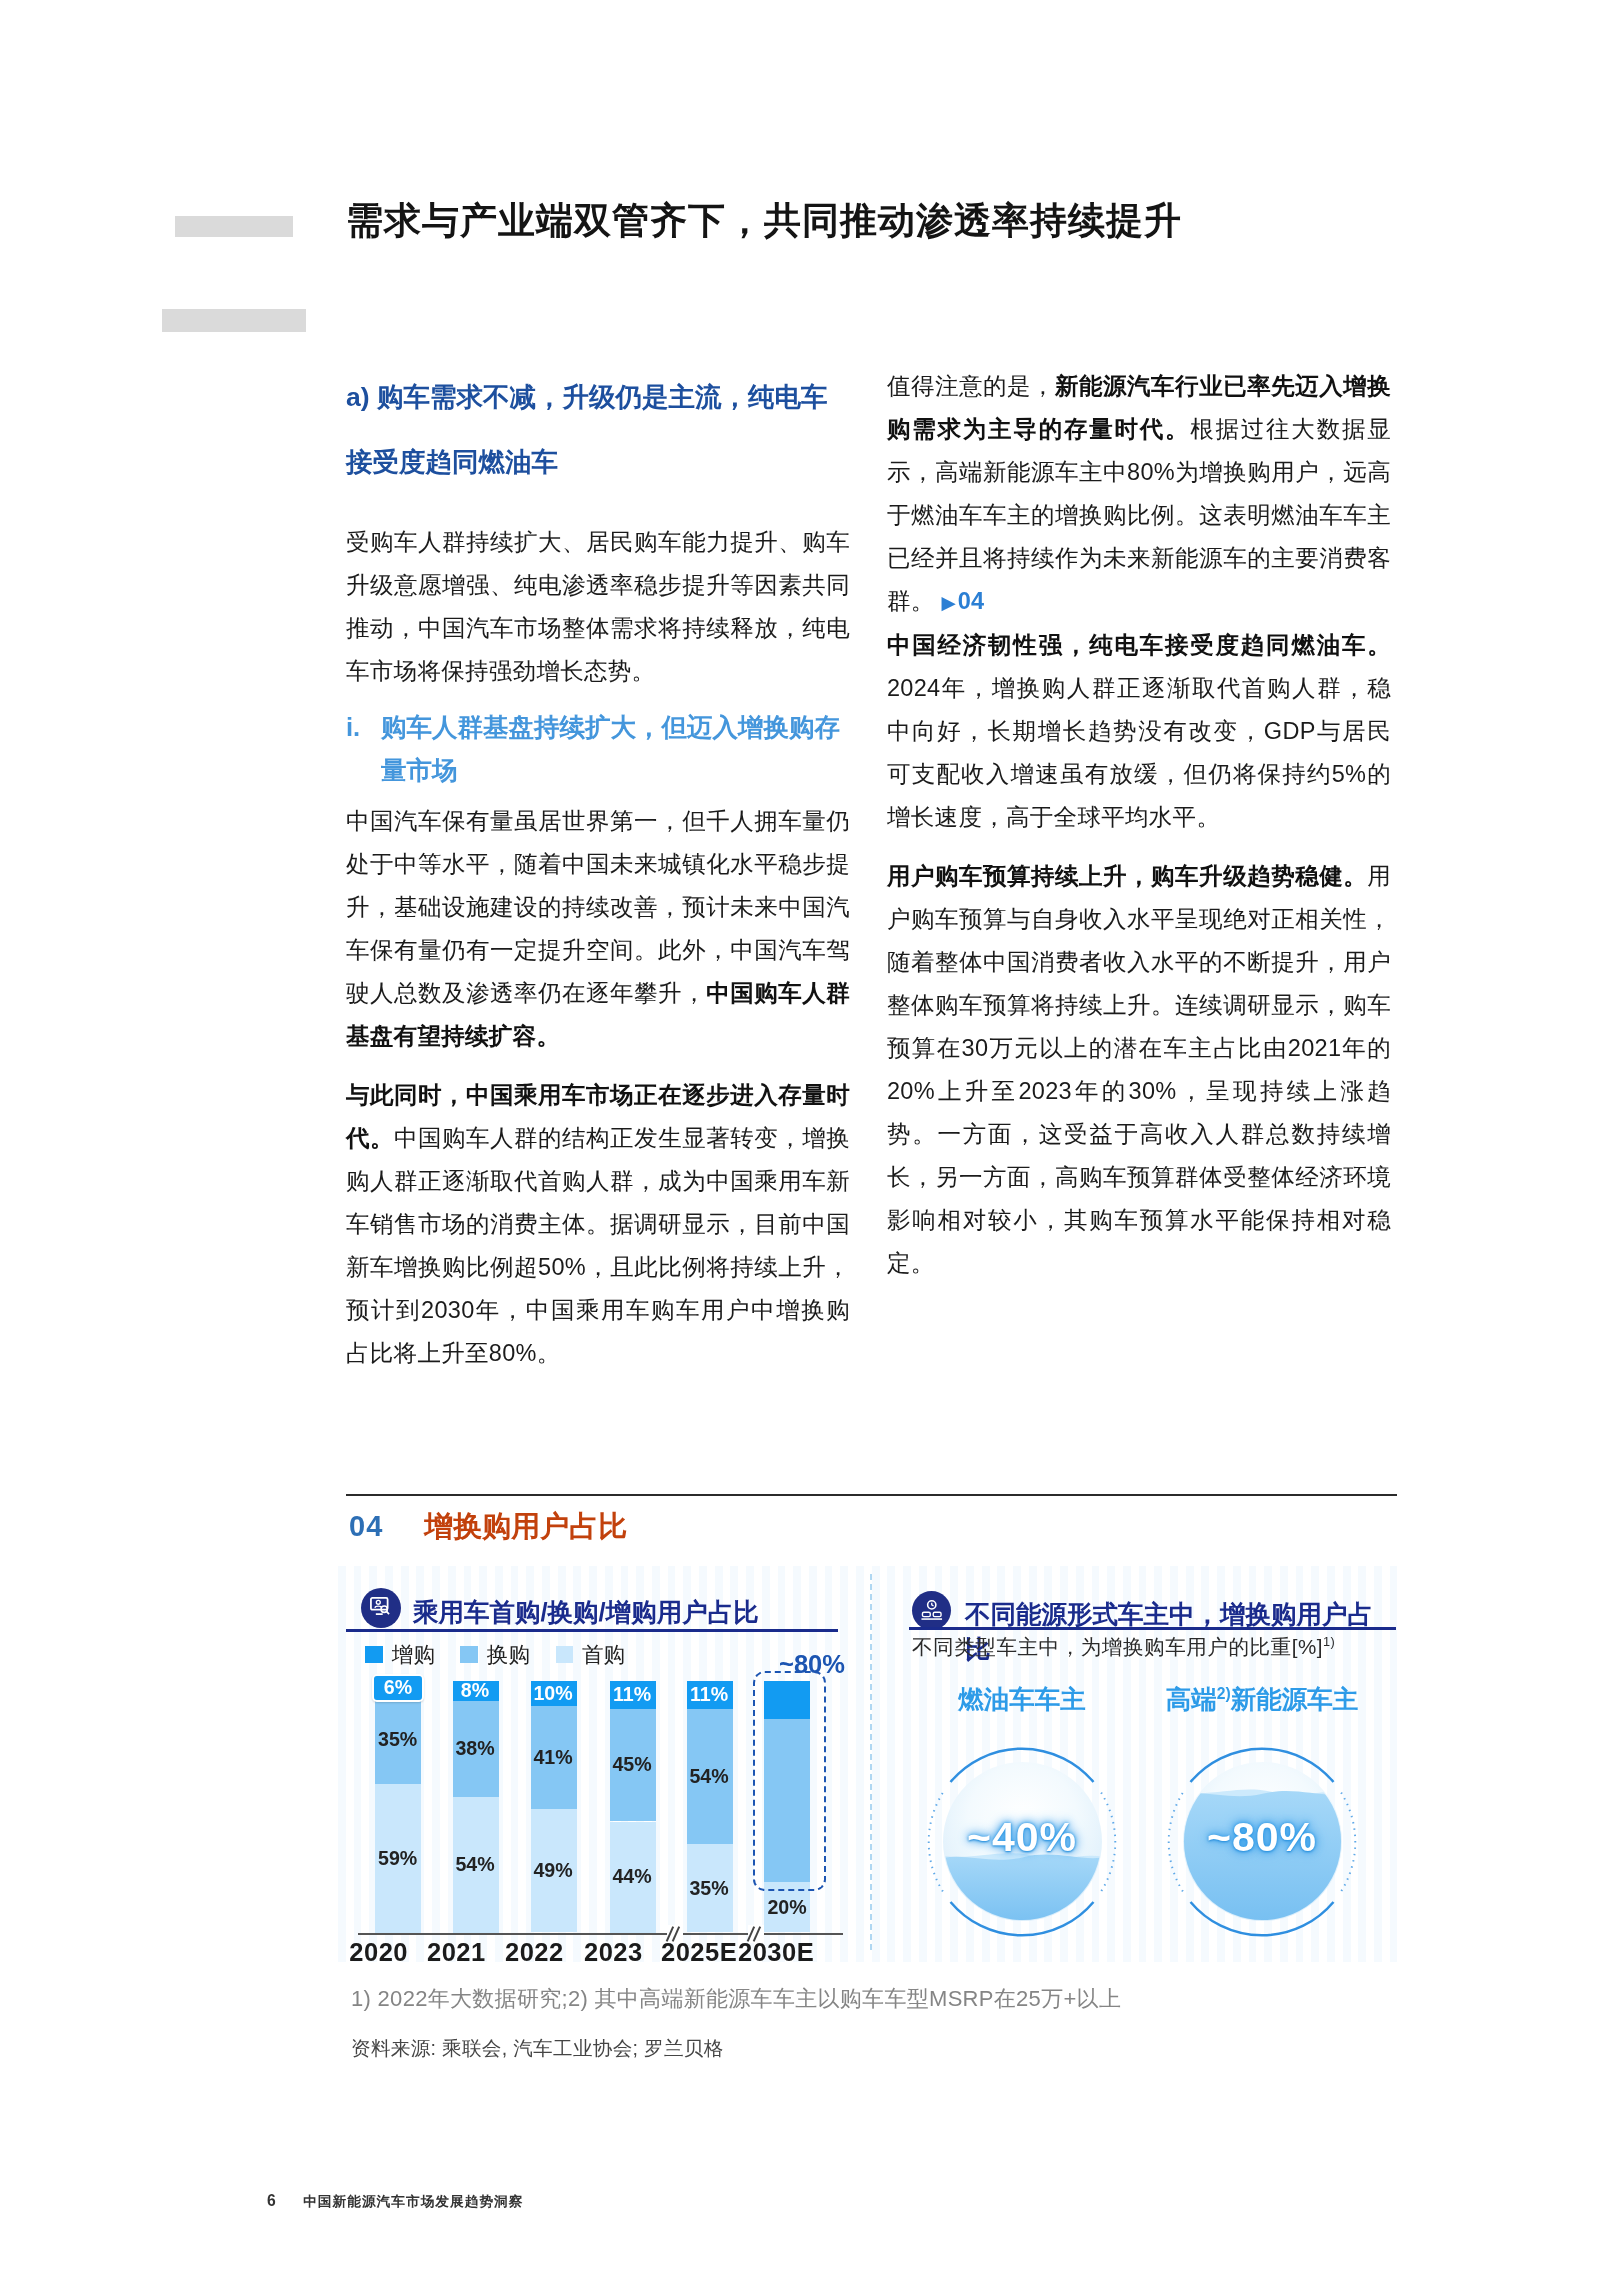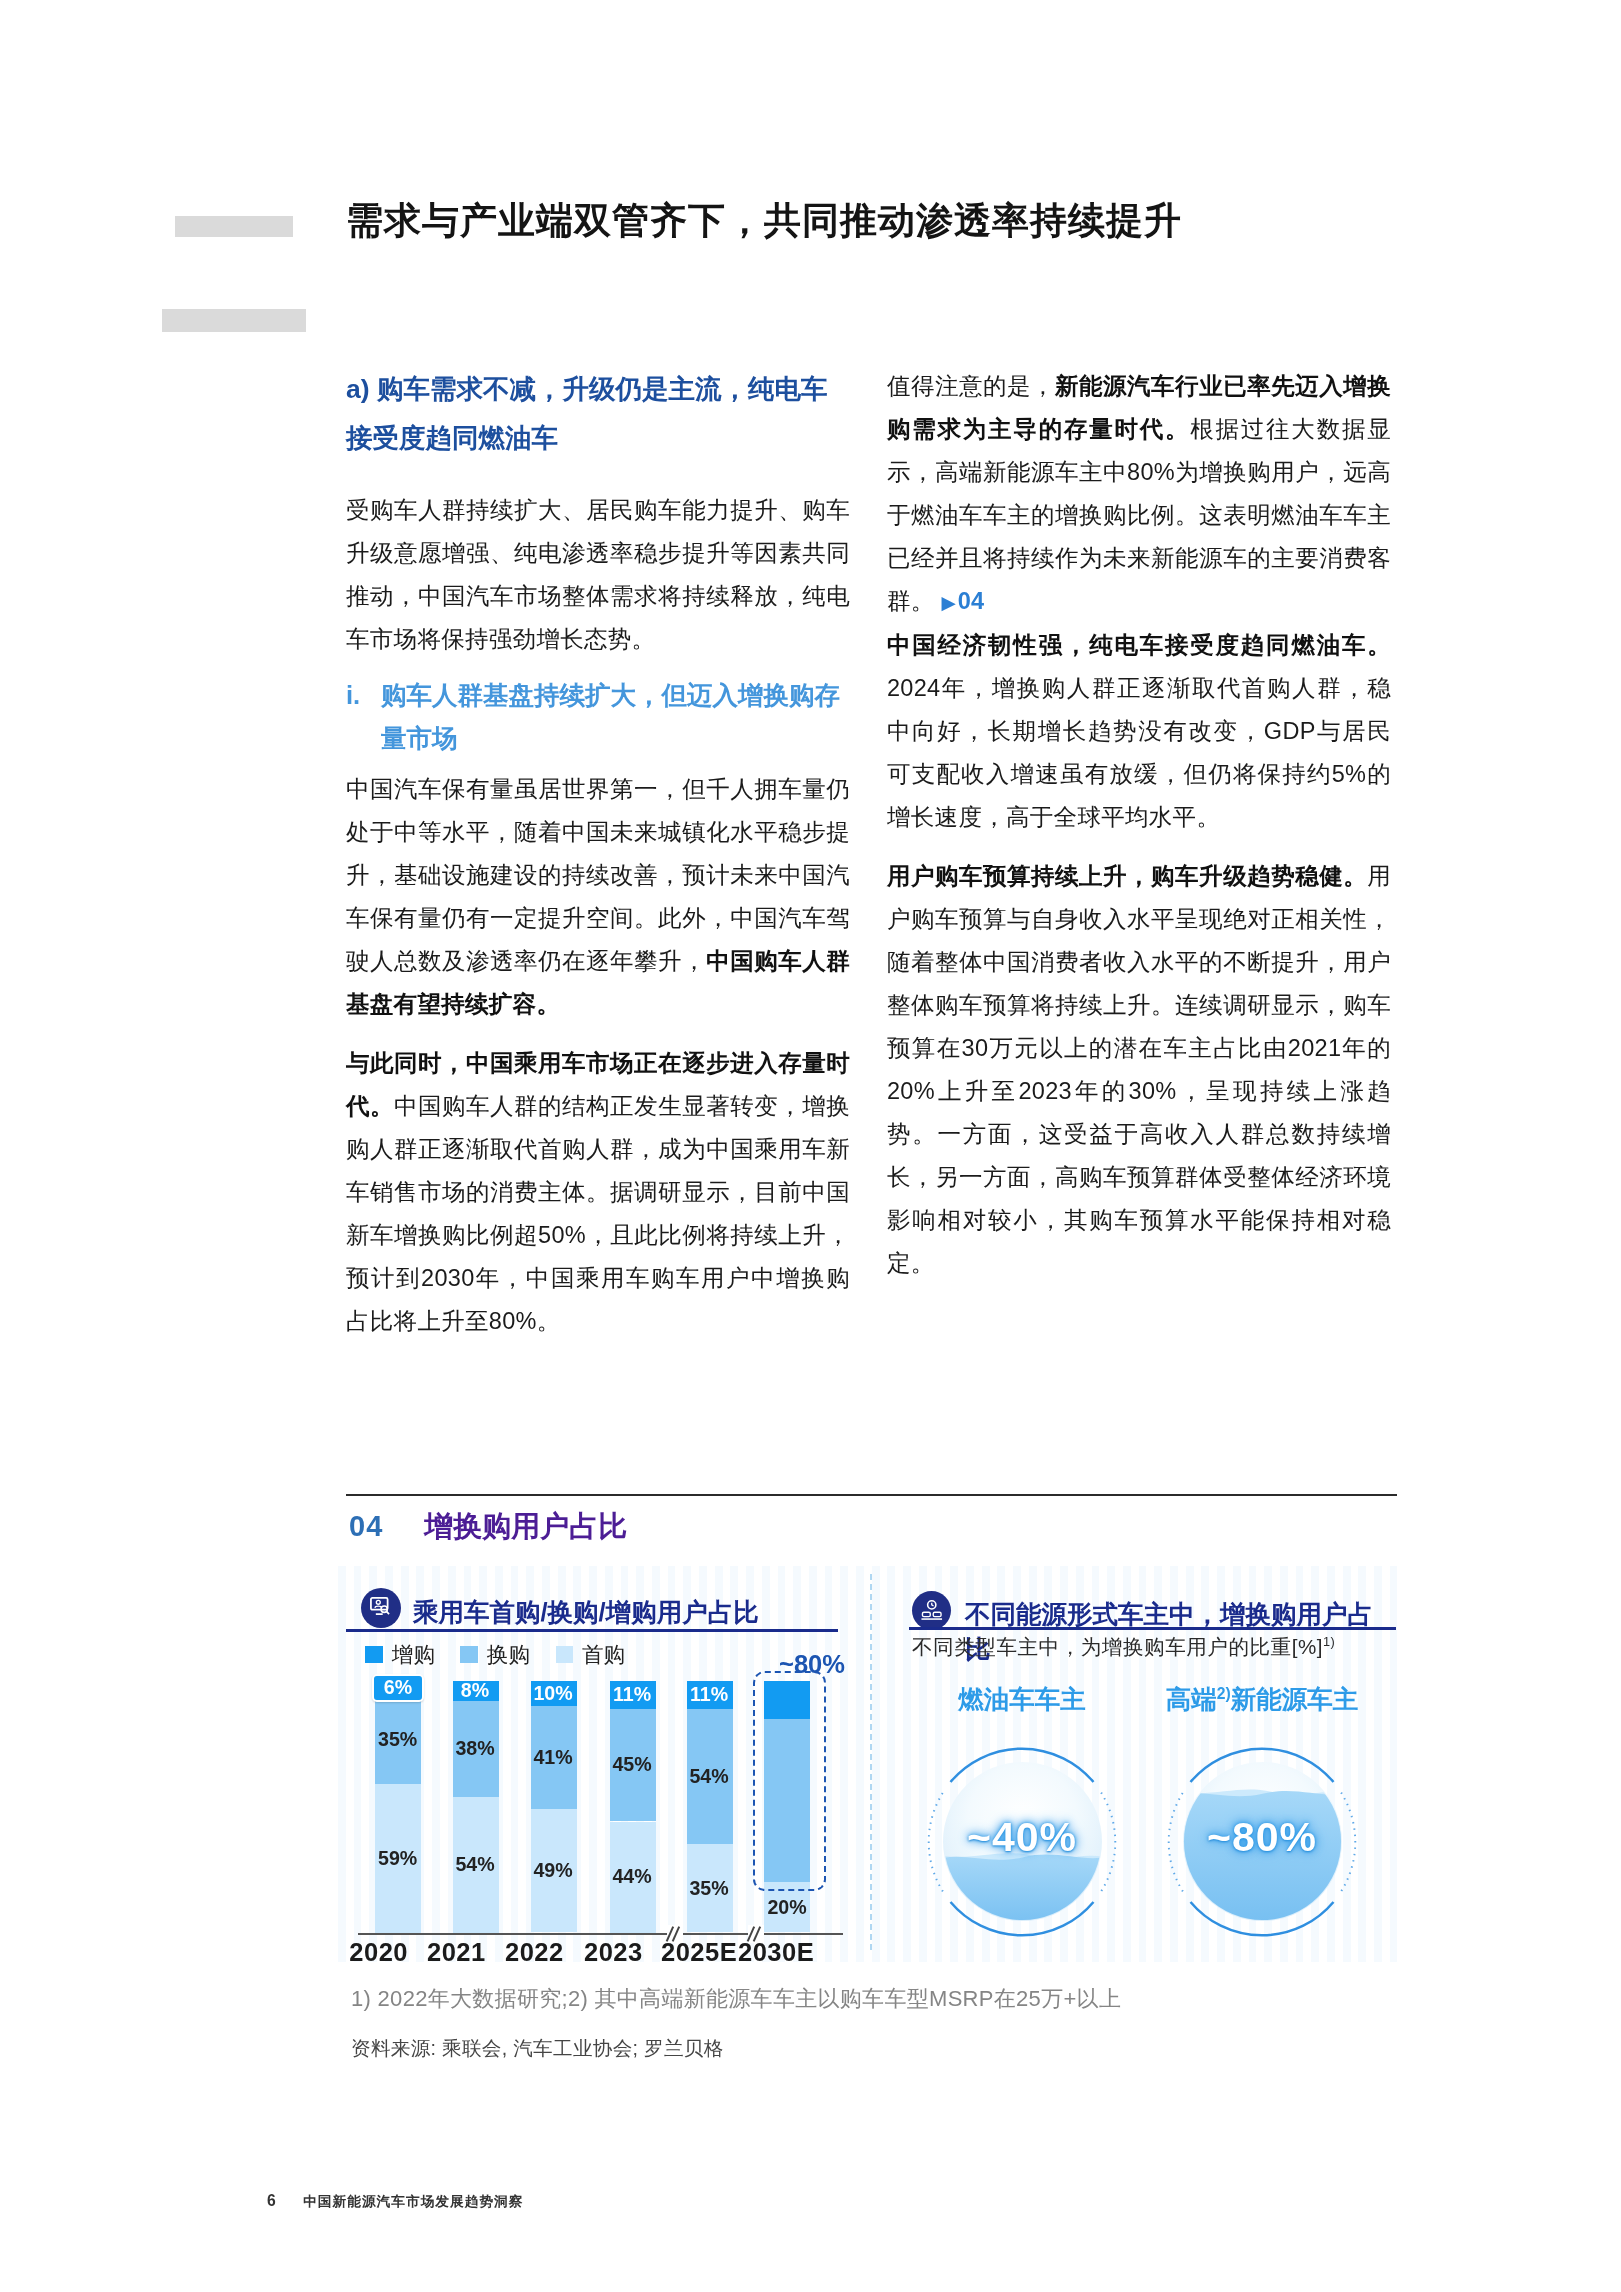--- a/index.html
+++ b/index.html
@@ -10,37 +10,37 @@
   .deco-bar.b1{left:175px;top:216px;width:118px;height:20.6px;}
   .deco-bar.b2{left:162px;top:309px;width:144px;height:22.5px;}
 
   .page-title{position:absolute;left:346px;top:196px;margin:0;font-size:37px;font-weight:700;
               color:#141414;letter-spacing:1px;}
 
   .col{position:absolute;width:504px;text-align:justify;}
   .col.left{left:346px;top:365px;}
   .col.right{left:887px;top:365px;}
 
-  .h-a{margin:0;font-size:26.5px;line-height:49px;font-weight:700;color:#1D4F9E;text-align:left;}
+  .h-a{margin:0;font-size:26.5px;line-height:65px;font-weight:700;color:#1D4F9E;text-align:left;}
   .body-p{margin:0;font-size:23.5px;line-height:43px;letter-spacing:0.3px;color:#1b1b1b;}
   .body-p b{font-weight:700;color:#111;}
   .col.left .body-p.p1{margin-top:25.5px;}
   .subhead{display:flex;margin:13.7px 0 7.8px 0;font-size:25.5px;line-height:43px;font-weight:700;
            color:#4496DC;text-align:left;}
   .subhead .mk{width:35px;flex:0 0 35px;}
   .col.right .subhead{margin-top:45px;}
   .body-p.p2{margin-top:0px;}
   .body-p.p3{margin-top:15.7px;}
   .ref-link{color:#2B7FD4;font-weight:700;white-space:nowrap;}
   .ref-link .arr{font-size:18.6px;letter-spacing:2px;}
 
   .fig-rule{position:absolute;left:346px;top:1494px;width:1051px;height:2px;background:#2b2b2b;}
   .fig-head{position:absolute;left:349px;top:1507px;display:flex;align-items:baseline;gap:41px;}
   .fig-num{font-size:29px;font-weight:700;color:#2D6FB5;letter-spacing:1px;}
-  .fig-title{font-size:29px;font-weight:700;color:#4c1d95;}
+  .fig-title{font-size:29px;font-weight:700;color:#c2410c;}
 
   .fig-area{position:absolute;left:338px;top:1566px;width:1059px;height:396px;
             background:repeating-linear-gradient(90deg,#F5FAFE 0 7.8px,#ffffff 7.8px 15.7px);}
 
   .chart-icon{position:absolute;border-radius:50%;background:#202E86;display:flex;
               align-items:center;justify-content:center;}
   .chart-icon.left-i{left:22.5px;top:21.6px;width:40px;height:40px;}
   .chart-icon.right-i{left:574px;top:24.5px;width:39px;height:39px;}
   .chart-title{position:absolute;font-size:25.5px;font-weight:700;color:#1A2B8C;}
   .chart-title.lt{left:75px;top:29px;}

